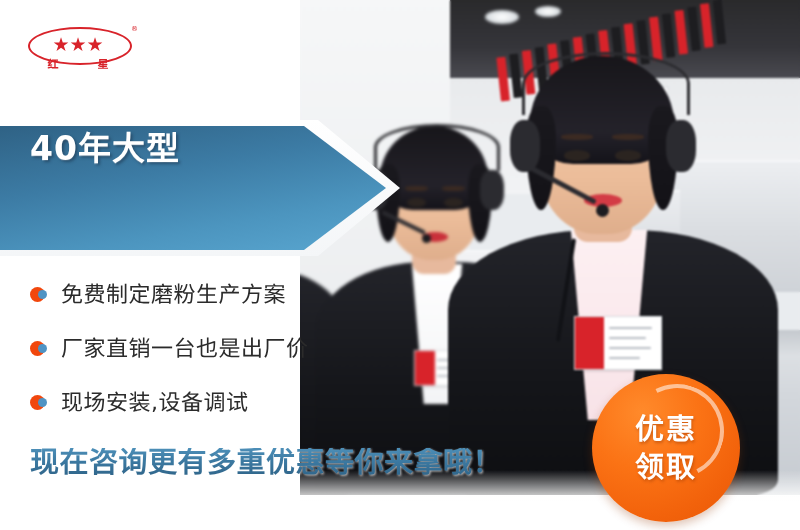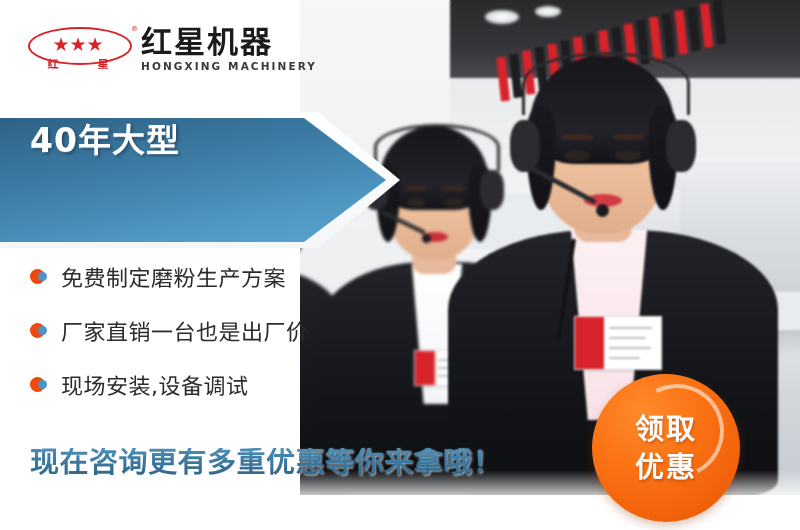--- a/index.html
+++ b/index.html
@@ -157,21 +157,21 @@
   .logo-text{display:flex;flex-direction:column;justify-content:center;}
   .logo-cn{
     font-size:31px;font-weight:700;color:#1b1b1b;letter-spacing:2px;line-height:1.05;
   }
   .logo-en{
     font-size:10.5px;font-weight:700;color:#3a3a3a;letter-spacing:2.1px;
     margin-top:1px;
   }
 
   
-  .headline-wrap{position:absolute;left:0;top:112px;width:400px;height:136px;}
+  .headline-wrap{position:absolute;left:0;top:120px;width:400px;height:136px;}
   .headline-white{
     position:absolute;inset:0;
     background:linear-gradient(180deg,#ffffff 0%,#f4f6f8 100%);
     -webkit-clip-path:polygon(0 0,318px 0,400px 50%,318px 100%,0 100%);
     clip-path:polygon(0 0,318px 0,400px 50%,318px 100%,0 100%);
     filter:drop-shadow(0 2px 3px rgba(40,60,80,.18));
   }
   .headline{
     position:absolute;left:0;top:6px;width:386px;height:124px;
     background:linear-gradient(170deg,#2f6285 0%,#3c7ba4 38%,#4c95bf 72%,#59a6d0 100%);
@@ -182,21 +182,21 @@
   .headline-inner{
     position:absolute;left:30px;top:8px;width:300px;
     color:#ffffff;font-weight:700;
     text-shadow:2px 2px 3px rgba(25,50,72,.55),0 1px 0 rgba(255,255,255,.25);
   }
   .hl-line1{font-size:33px;line-height:1.28;letter-spacing:1px;}
   .hl-line2{font-size:33px;line-height:1.28;letter-spacing:1px;}
 
   
   .bullets{position:absolute;left:30px;top:268px;width:330px;}
-  .bullet{display:flex;align-items:flex-start;height:54px;}
+  .bullet{display:flex;align-items:center;height:54px;}
   .dot{position:relative;width:18px;height:18px;margin-right:13px;flex:0 0 auto;}
   .dot .o{
     position:absolute;left:0;top:1px;width:15px;height:15px;border-radius:50%;
     background:#f1470d;
   }
   .dot .b{
     position:absolute;left:8px;top:4px;width:9px;height:9px;border-radius:50%;
     background:#4f93c4;
   }
   .bullet-text{
@@ -367,24 +367,20 @@
   <div class="logo">
     <div class="logo-mark">
       <div class="logo-ellipse"></div>
       <div class="logo-stars">★★★</div>
       <div class="logo-reg">®</div>
       <div class="logo-sub">
         <span>红</span>
         <span>星</span>
       </div>
     </div>
-    <div class="logo-text">
-      <div class="logo-cn">红星机器</div>
-      <div class="logo-en">HONGXING MACHINERY</div>
-    </div>
   </div>
 
   <div class="headline-wrap">
     <div class="headline-white"></div>
     <div class="headline"></div>
     <div class="headline-inner">
       <div class="hl-line1">40年大型</div>
     </div>
   </div>
 
@@ -410,17 +406,17 @@
         </span>
       <span class="bullet-text">现场安装,设备调试</span>
     </div>
   </div>
 
   <div class="slogan-fallback">现在咨询更有多重优惠等你来拿哦！</div>
   <div class="slogan">现在咨询更有多重优惠等你来拿哦！</div>
 
   <div class="cta">
     <div class="cta-gloss"></div>
+    <div class="cta-line">优惠</div>
     <div class="cta-line">领取</div>
-    <div class="cta-line">优惠</div>
   </div>
 
 </div>
 
 </body></html>

